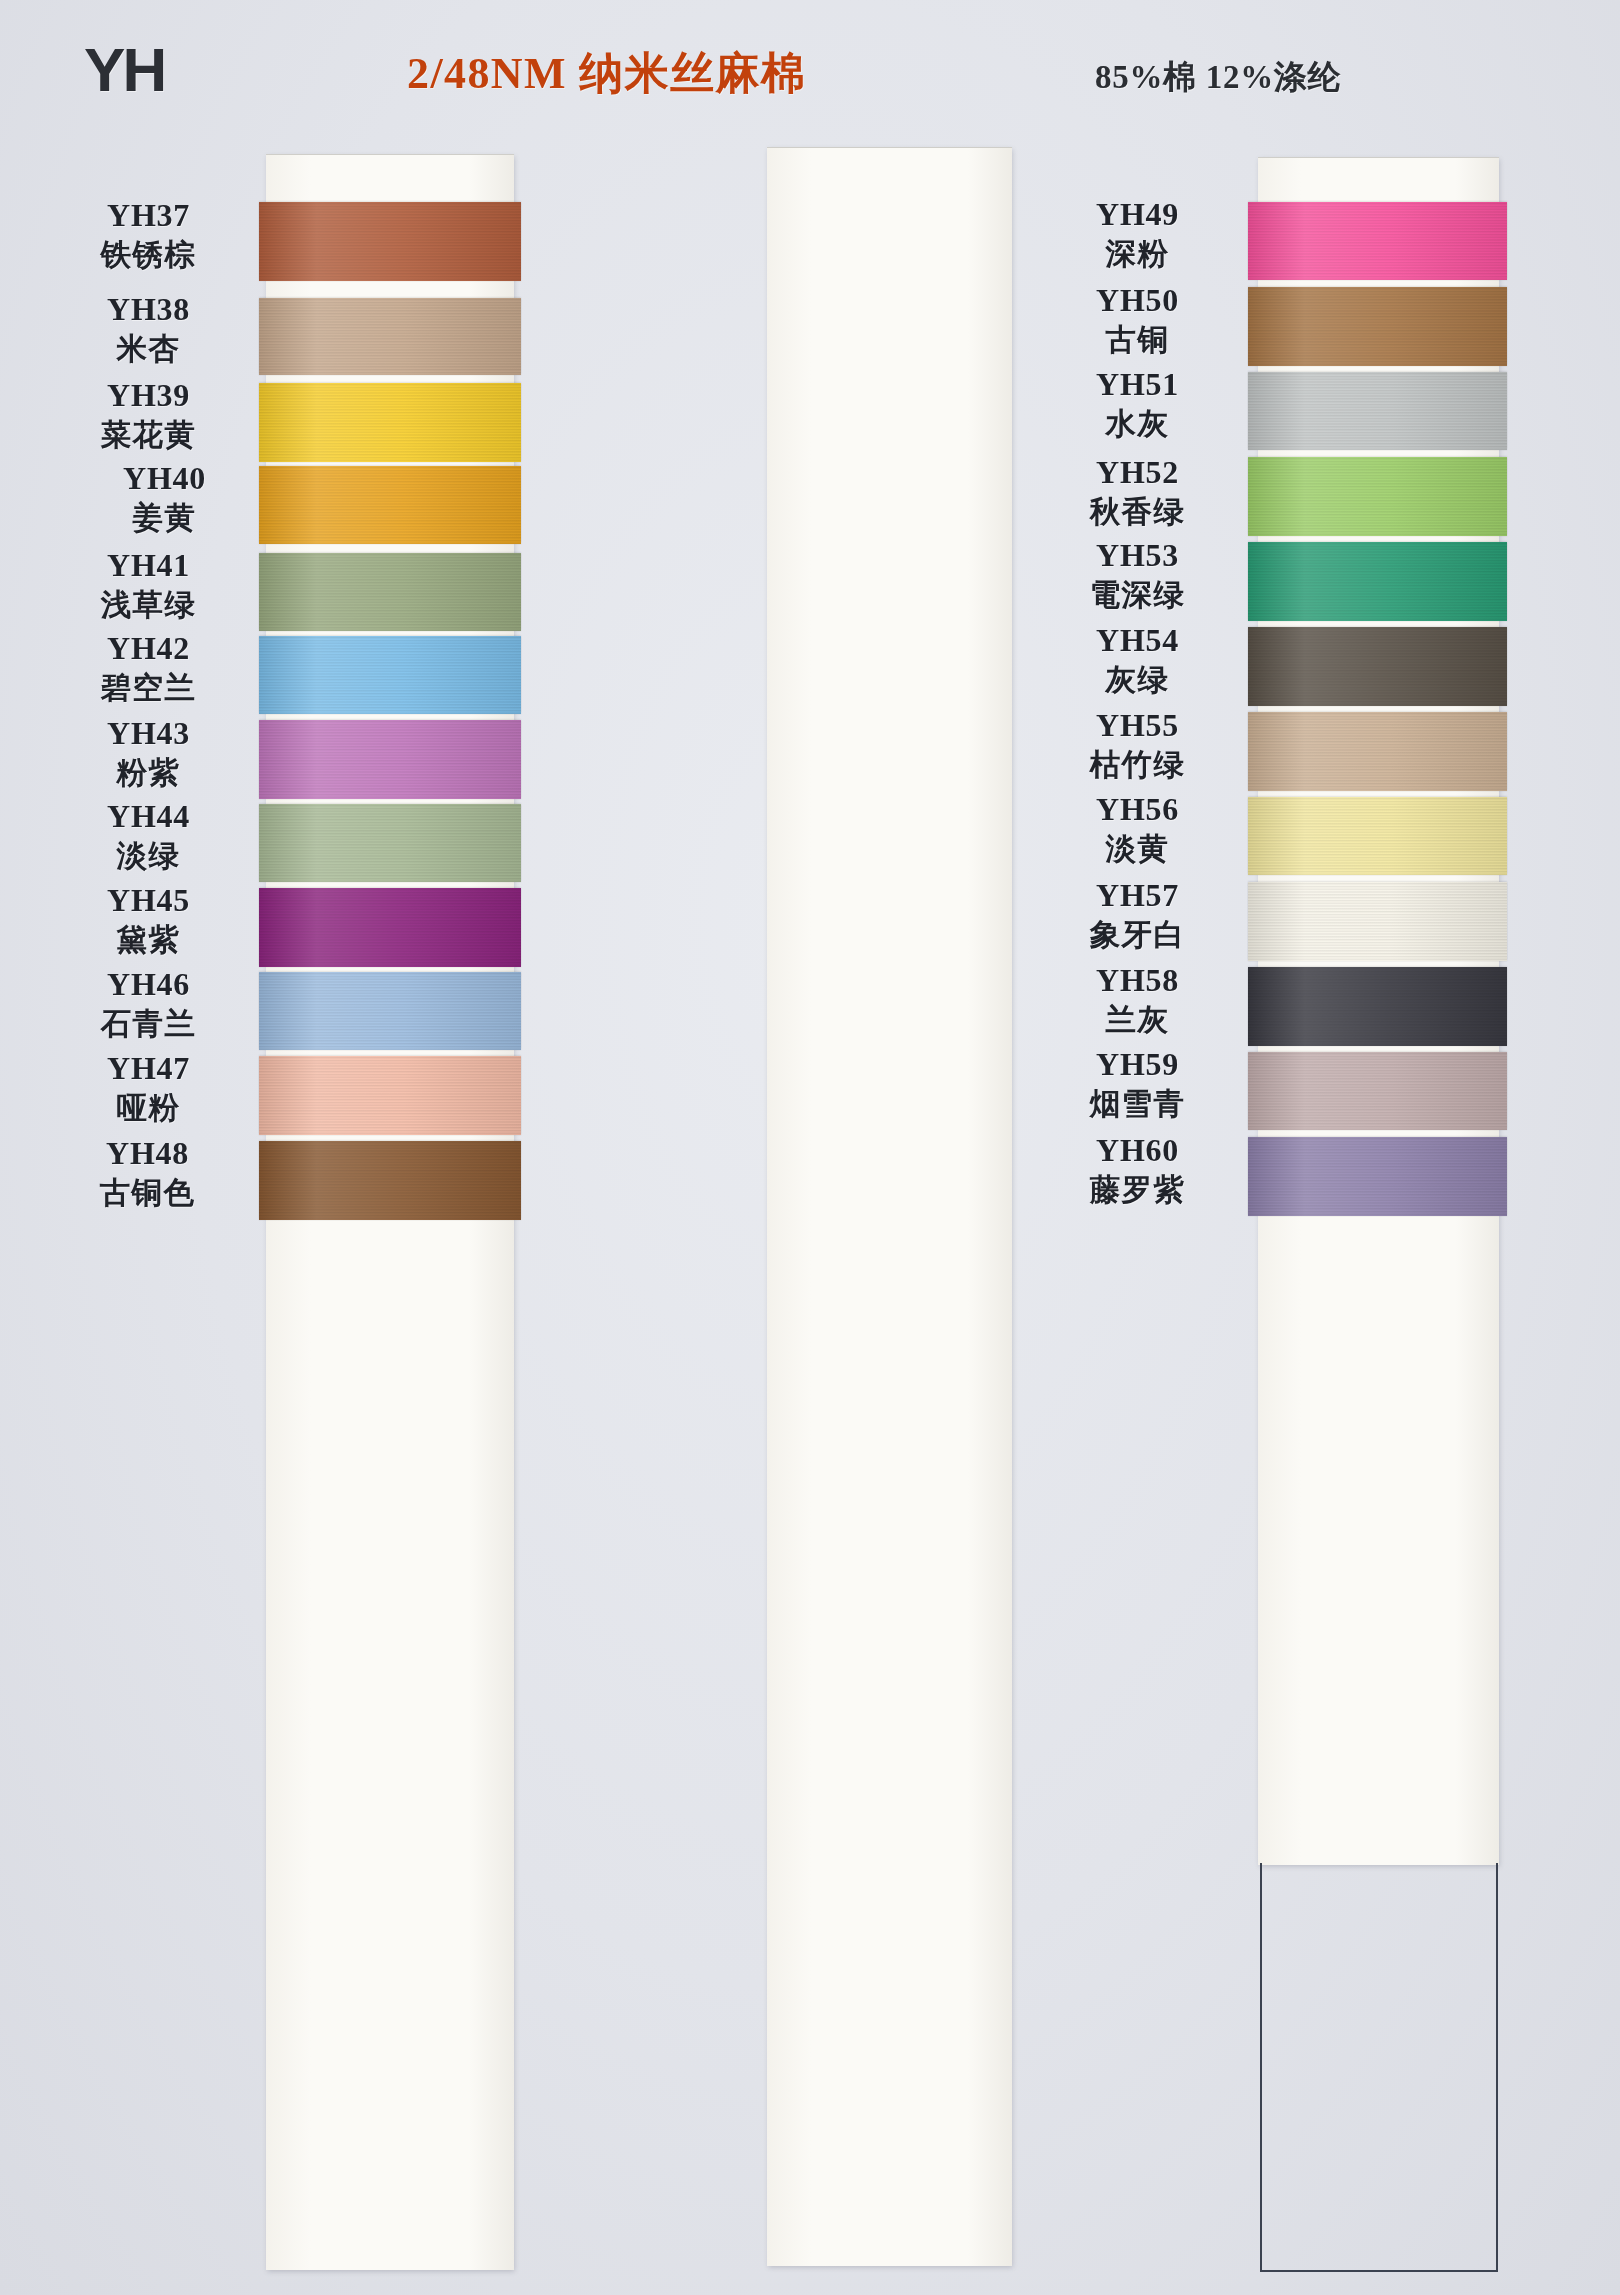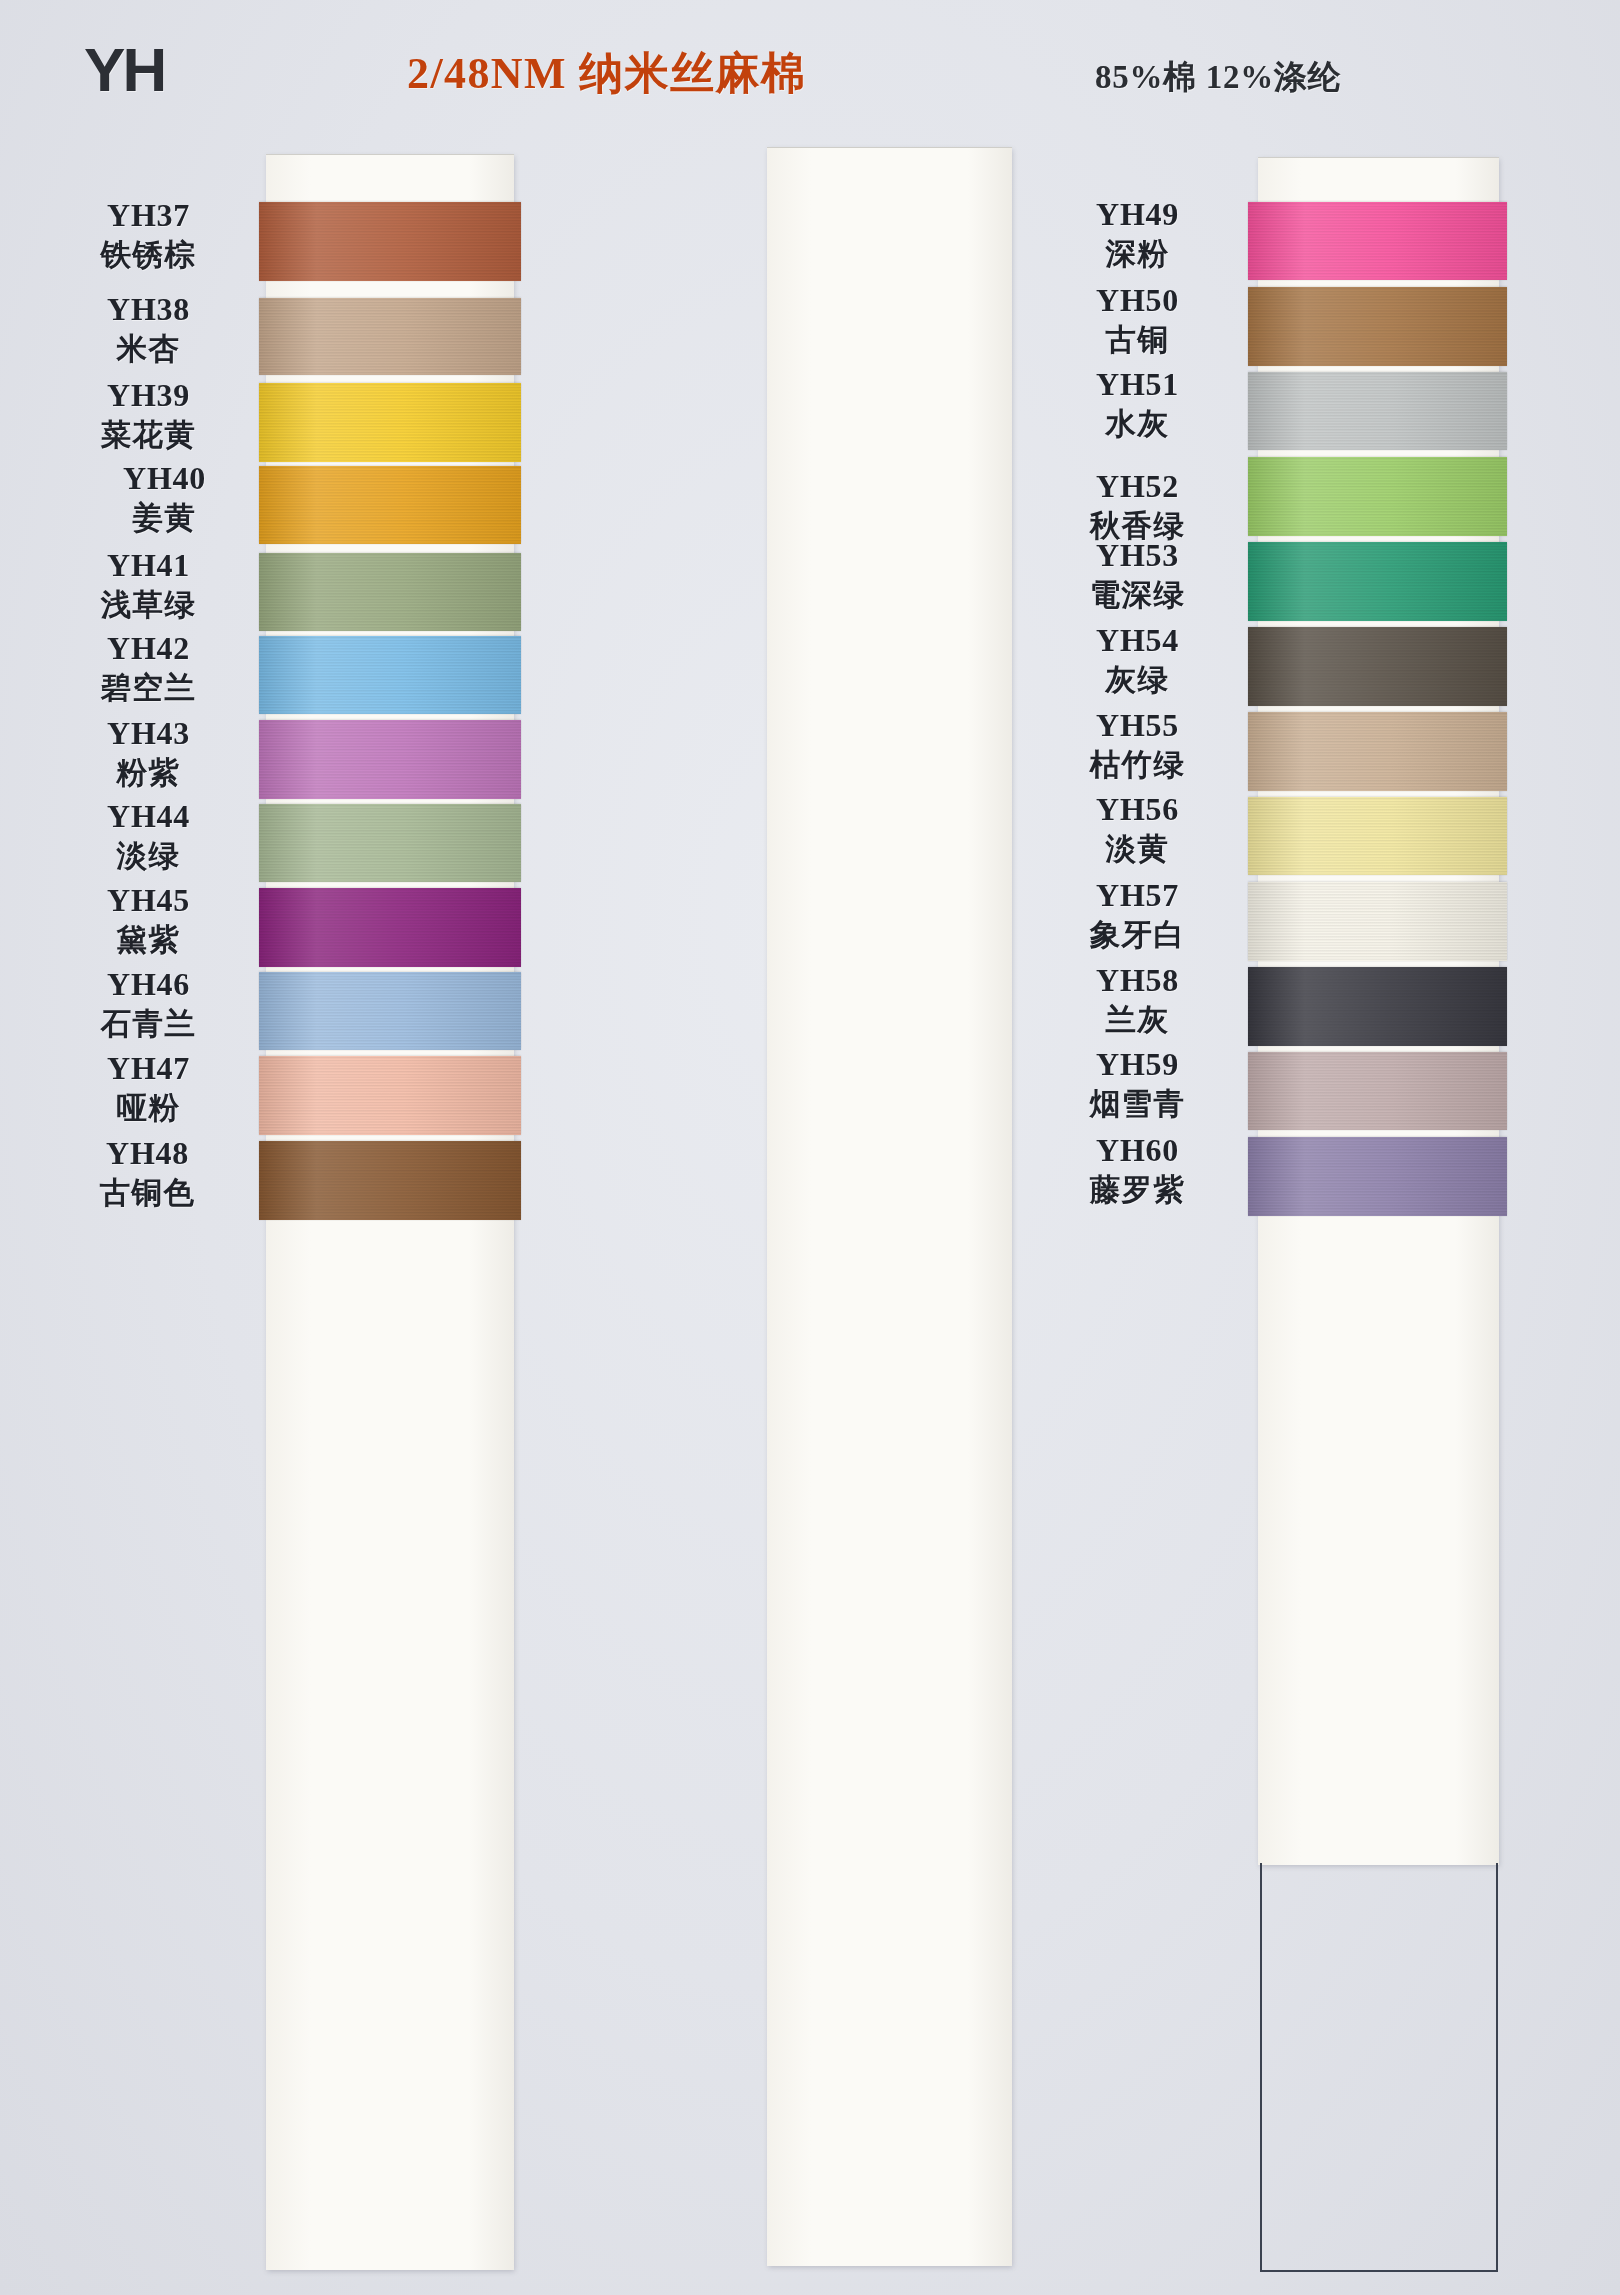--- a/index.html
+++ b/index.html
@@ -235,21 +235,21 @@
       <div class="sheen"></div>
     </div>
     <div class="label-block" style="left: 521px; top: 367px;">
       <div class="code">YH51</div>
       <div class="cname">水灰</div>
     </div>
     <div class="swatch overhang" style="position: absolute; left: 759px; width: 259px; top: 372px; height: 78px; background: rgb(194, 198, 198);">
       <div class="threads"></div>
       <div class="sheen"></div>
     </div>
-    <div class="label-block" style="left: 521px; top: 469px; text-align: center;">
+    <div class="label-block" style="left: 521px; top: 455px; text-align: center;">
       <div class="code">YH52</div>
       <div class="cname">秋香绿</div>
     </div>
     <div class="swatch overhang" style="position: absolute; left: 759px; width: 259px; top: 457px; height: 79px; background: rgb(158, 208, 106);">
       <div class="threads"></div>
       <div class="sheen"></div>
     </div>
     <div class="label-block" style="left: 521px; top: 538px;">
       <div class="code">YH53</div>
       <div class="cname">電深绿</div>

